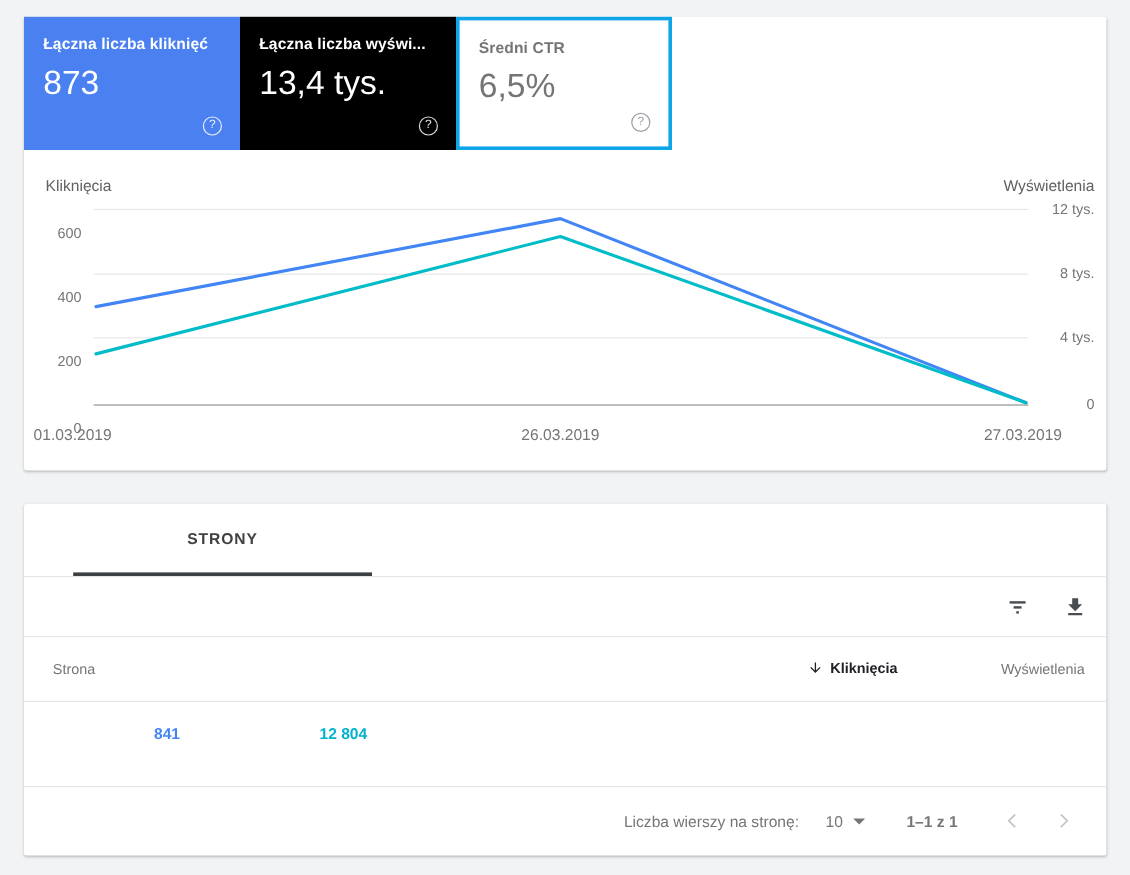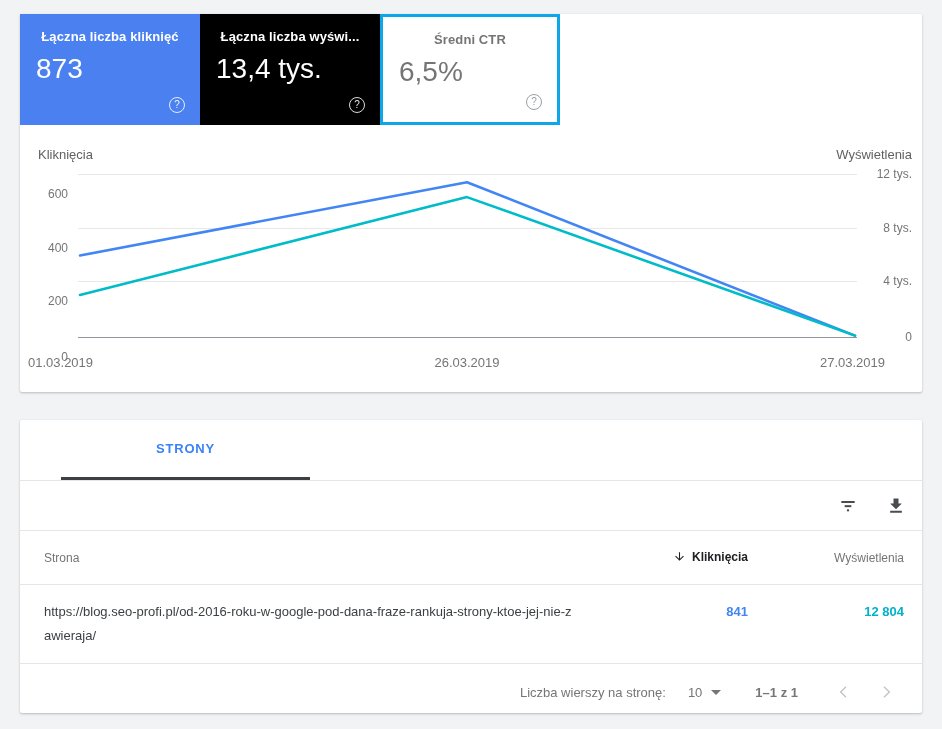--- a/index.html
+++ b/index.html
@@ -14,21 +14,21 @@
   }
   #panel-chart { left:20px; top:14px; width:902px; height:378px; }
   #panel-table { left:20px; top:420px; width:902px; height:293px; }
 
   
   .cards { position:absolute; left:0; top:0; display:flex; }
   .card { width:180px; height:111px; position:relative; padding:15px 16px; }
   .card-blue  { background:#4a80f0; color:#fff; }
   .card-teal  { background:#000000; color:#fff; }
   .card-plain { background:#fff; color:#757575; border:3px solid #0ea5e9; }
-  .card-title { font-size:13px; font-weight:bold; letter-spacing:.1px; white-space:nowrap; overflow:hidden;text-align:center; }
+  .card-title { font-size:13px; font-weight:bold; letter-spacing:.1px; white-space:nowrap; overflow:hidden; }
   .card-value { font-size:28px; font-weight:400; margin-top:9px; }
   .help-ring {
     position:absolute; right:15px; bottom:12px; width:16px; height:16px;
     border:1.5px solid rgba(255,255,255,.85); border-radius:50%;
     font-size:10px; line-height:13px; text-align:center; color:rgba(255,255,255,.9);
     cursor:pointer;
   }
   .card-plain .help-ring { border-color:#9aa0a6; color:#9aa0a6; }
 
   
@@ -49,21 +49,21 @@
   
   .tabbar { display:flex; height:61px; padding-left:41px; border-bottom:1px solid #e4e6e8; }
   .tab {
     display:flex; align-items:center; justify-content:center;
     font-size:13px; font-weight:bold; letter-spacing:.8px;
     color:#80868b; cursor:pointer; border-bottom:3px solid transparent;
   }
   .tab:nth-child(1){ width:249px; }
   .tab:nth-child(2){ width:250px; }
   .tab:nth-child(3){ width:320px; }
-  .tab.active { color:#3b82f6; border-bottom-color:#3c4043; }
+  .tab.active { color:#404040; border-bottom-color:#3c4043; }
 
   
   .toolbar {
     height:50px; display:flex; align-items:center; justify-content:flex-end;
     gap:24px; padding-right:14px; border-bottom:1px solid #e4e6e8;
   }
   .icon-btn { width:24px; height:24px; cursor:pointer; display:flex; align-items:center; justify-content:center; }
   .icon-btn svg { fill:#494c50; }
 
   
@@ -170,21 +170,20 @@
 
     <div class="thead">
       <div class="col-page">Strona</div>
       <div class="col-clicks th-sorted"><span class="sort-arrow"><svg width="13" height="13" viewBox="0 0 24 24">
               <path d="M20 12l-1.41-1.41L13 16.17V4h-2v12.17l-5.58-5.59L4 12l8 8 8-8z"></path>
             </svg></span><span>Kliknięcia</span></div>
       <div class="col-impr">Wyświetlenia</div>
     </div>
 
     <div class="trow">
-      <div class="col-page">https://blog.seo-profi.pl/od-2016-roku-w-google-pod-dana-fraze-rankuja-strony-ktoe-jej-nie-zawieraja/</div>
       <div class="col-clicks">841</div>
       <div class="col-impr">12 804</div>
     </div>
 
     <div class="pagination">
       <span class="pag-label">Liczba wierszy na stronę:</span>
       <span class="pag-size">
         <span class="pag-size-value">10</span>
         <span class="dropdown-arrow"></span>
       </span>

